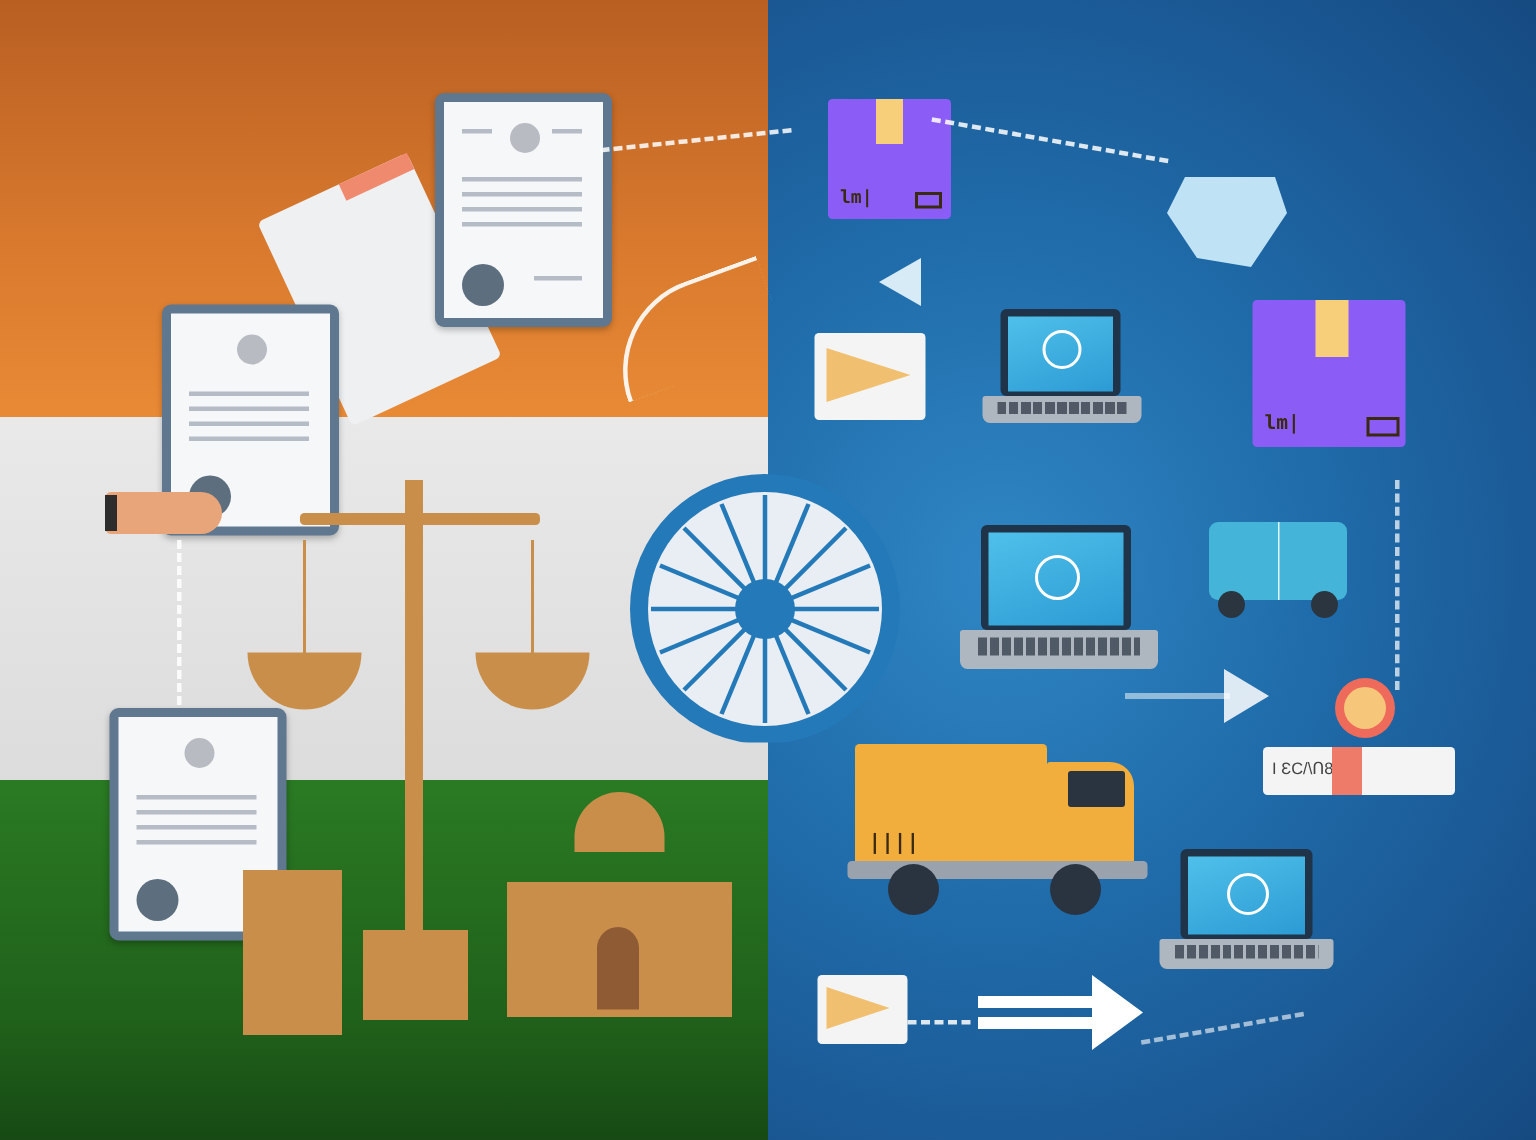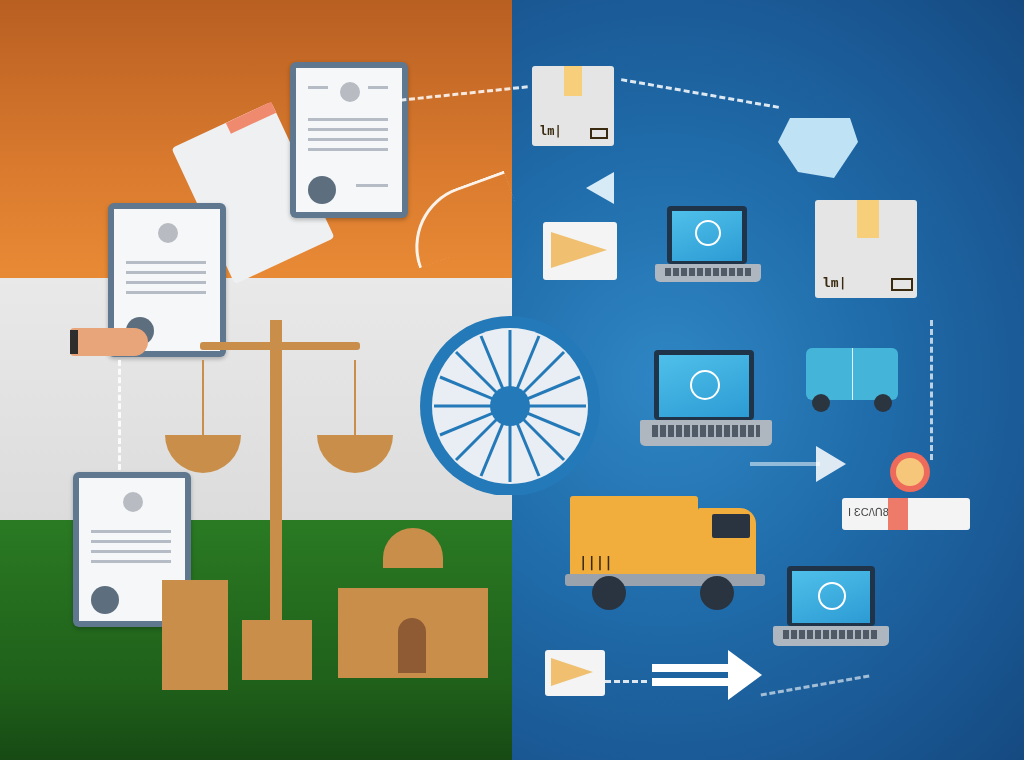--- a/index.html
+++ b/index.html
@@ -7,21 +7,21 @@
   .abs{position:absolute;}
   .saffron{left:0;top:0;width:512px;height:278px;background:linear-gradient(180deg,#b85f22 0%,#d97a2e 60%,#e88a35 100%);}
   .white{left:0;top:278px;width:512px;height:242px;background:linear-gradient(180deg,#e9e9e9,#dcdcdc);}
   .green{left:0;top:520px;width:512px;height:240px;background:linear-gradient(180deg,#2a7a23 0%,#1f5f1a 70%,#174a14 100%);}
   .blue{left:512px;top:0;width:512px;height:760px;background:radial-gradient(ellipse at 30% 50%,#2f86c4 0%,#1f6aa8 45%,#195590 80%,#154a80 100%);}
   .doc{background:#5f7890;border-radius:6px;padding:6px;box-sizing:border-box;box-shadow:0 2px 4px rgba(0,0,0,.25);}
   .doc .paper{background:#f6f7f9;width:100%;height:100%;position:relative;}
   .doc .line{position:absolute;height:3px;background:#b5bcc6;}
   .doc .avatar{position:absolute;border-radius:50%;background:#b8bcc2;}
   .doc .seal{position:absolute;border-radius:50%;background:#5d6e7e;}
-  .box{background:#e5e5e5;border-radius:3px;}
+  .box{background:#8b5cf6;border-radius:3px;margin-left:20px;}
   .box .tape{position:absolute;background:#f7cf7a;}
   .box .bars{position:absolute;font-family:"DejaVu Sans Mono",monospace;color:#3a2a10;font-weight:bold;}
   .box .lbl{position:absolute;border:2px solid #3a2a10;}
   .laptop .screen{position:absolute;background:#1f3448;border-radius:4px;}
   .laptop .screen .inner{position:absolute;left:5px;top:5px;right:5px;bottom:3px;background:linear-gradient(160deg,#4fc0ea,#2c9bd4);}
   .laptop .base{position:absolute;background:#aeb6bf;border-radius:2px 2px 5px 5px;}
   .laptop .keys{position:absolute;background:repeating-linear-gradient(90deg,#4f5a66 0 6px,#aeb6bf 6px 8px);}
   .laptop .ring{position:absolute;border:2px solid #fff;border-radius:50%;}
   .white-card{background:#f4f4f4;border-radius:3px;}
   .dash{border-top:3px dashed rgba(255,255,255,.85);}

